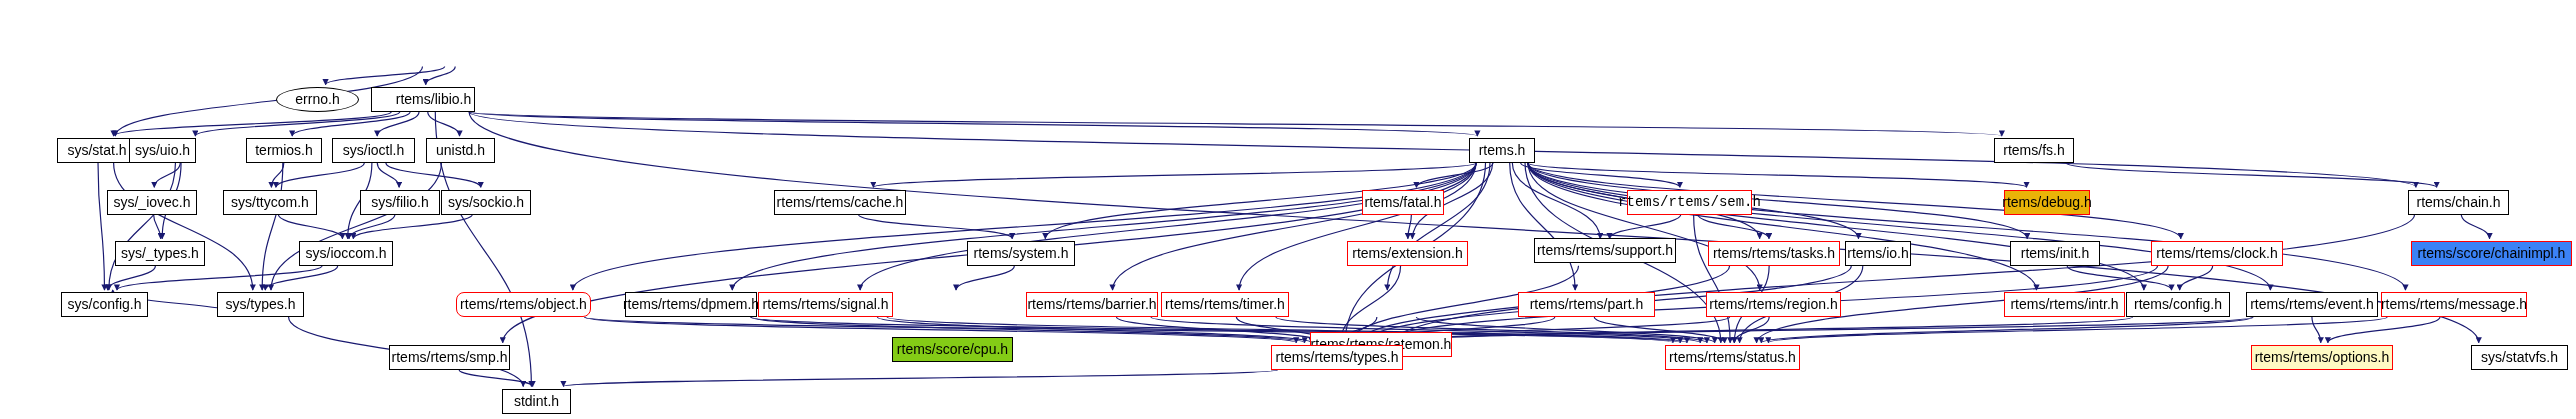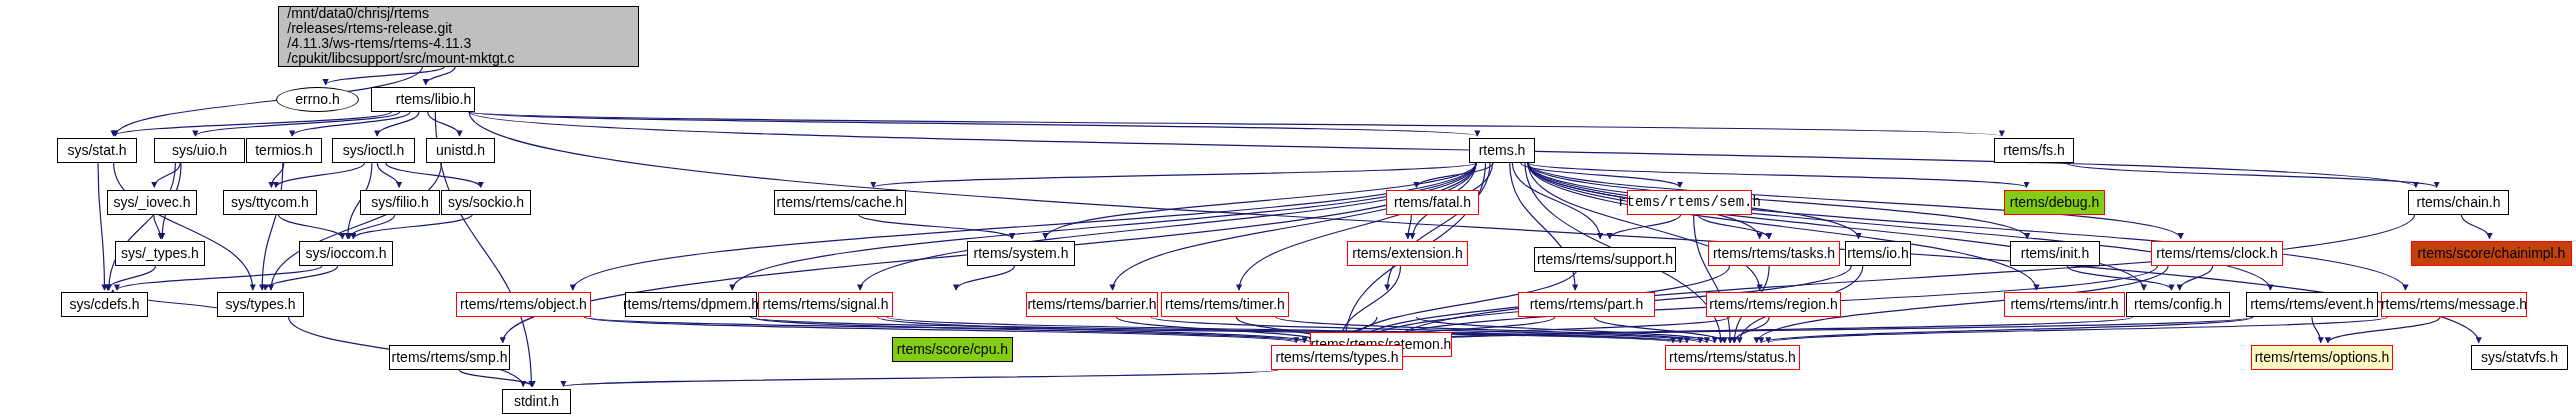--- a/index.html
+++ b/index.html
@@ -152,55 +152,51 @@
         <path d="M 3245 457 C 3245 475.5, 1996.2 475.5, 1996.2 494" class="edge" stroke="#191970" marker-end="url(#arrowhead)"></path>
         <path d="M 3246.6 457 C 3246.6 475.5, 2537.7 475.5, 2537.7 494" class="edge" stroke="#191970" marker-end="url(#arrowhead)"></path>
         <path d="M 3331.5 457 C 3331.5 475.5, 3344.25 475.5, 3344.25 494" class="edge" stroke="#191970" marker-end="url(#arrowhead)"></path>
         <path d="M 3440 457 C 3440 475.5, 2547.95 475.5, 2547.95 494" class="edge" stroke="#191970" marker-end="url(#arrowhead)"></path>
         <path d="M 3516 457 C 3516 475.5, 3354.5 475.5, 3354.5 494" class="edge" stroke="#191970" marker-end="url(#arrowhead)"></path>
         <path d="M 660.5 533 C 660.5 545, 766.75 545, 766.75 557" class="edge" stroke="#191970" marker-end="url(#arrowhead)"></path>
         <path d="M 1841 533 C 1841 545, 811 545, 811 557" class="edge" stroke="#191970" marker-end="url(#arrowhead)"></path>
       </g>
   </svg>
 
-<div class="node root" style="left: 278px; top: 5.6px; width: 361px; height: 61px; border-color: rgb(0, 0, 0); background: rgb(191, 191, 191);">/mnt/data0/chrisj/rtems
-/releases/rtems-release.git
-/4.11.3/ws-rtems/rtems-4.11.3
-/cpukit/libcsupport/src/mount-mktgt.c</div>
     <div class="node ellipse" style="left: 276px; top: 87px; width: 83px; height: 25px; border-color: rgb(0, 0, 0); background: rgb(255, 255, 255);">errno.h</div>
     <div class="node" style="left: 371px; top: 87px; width: 104px; height: 25px; border-color: rgb(0, 0, 0); background: rgb(255, 255, 255); padding-left: 21px;">rtems/libio.h</div>
     <div class="node" style="left: 57px; top: 138px; width: 80px; height: 25px; border-color: rgb(0, 0, 0); background: rgb(255, 255, 255);">sys/stat.h</div>
-    <div class="node" style="left: 154px; top: 138px; width: 91px; height: 25px; border-color: rgb(0, 0, 0); background: rgb(255, 255, 255);">sys/uio.h</div>
+    <div class="node" style="left: 129px; top: 138px; width: 67px; height: 25px; border-color: rgb(0, 0, 0); background: rgb(255, 255, 255);">sys/uio.h</div>
     <div class="node" style="left: 246px; top: 138px; width: 76px; height: 25px; border-color: rgb(0, 0, 0); background: rgb(255, 255, 255);">termios.h</div>
     <div class="node" style="left: 332px; top: 138px; width: 83px; height: 25px; border-color: rgb(0, 0, 0); background: rgb(255, 255, 255);">sys/ioctl.h</div>
     <div class="node" style="left: 426px; top: 138px; width: 69px; height: 25px; border-color: rgb(0, 0, 0); background: rgb(255, 255, 255);">unistd.h</div>
     <div class="node" style="left: 1469px; top: 138px; width: 66px; height: 25px; border-color: rgb(0, 0, 0); background: rgb(255, 255, 255);">rtems.h</div>
     <div class="node" style="left: 1994px; top: 138px; width: 80px; height: 25px; border-color: rgb(0, 0, 0); background: rgb(255, 255, 255);">rtems/fs.h</div>
     <div class="node" style="left: 107px; top: 190px; width: 90px; height: 25px; border-color: rgb(0, 0, 0); background: rgb(255, 255, 255);">sys/_iovec.h</div>
     <div class="node" style="left: 223px; top: 190px; width: 94px; height: 25px; border-color: rgb(0, 0, 0); background: rgb(255, 255, 255);">sys/ttycom.h</div>
     <div class="node" style="left: 360px; top: 190px; width: 80px; height: 25px; border-color: rgb(0, 0, 0); background: rgb(255, 255, 255);">sys/filio.h</div>
     <div class="node" style="left: 441px; top: 190px; width: 90px; height: 25px; border-color: rgb(0, 0, 0); background: rgb(255, 255, 255);">sys/sockio.h</div>
     <div class="node" style="left: 774px; top: 190px; width: 132px; height: 25px; border-color: rgb(0, 0, 0); background: rgb(255, 255, 255);">rtems/rtems/cache.h</div>
-    <div class="node" style="left: 1362px; top: 190px; width: 93px; height: 25px; border-color: rgb(255, 0, 0); background: rgb(255, 255, 255); margin-left: 24px;">rtems/fatal.h</div>
+    <div class="node" style="left: 1362px; top: 190px; width: 82px; height: 25px; border-color: rgb(255, 0, 0); background: rgb(255, 255, 255);">rtems/fatal.h</div>
     <div class="node" style="left: 1627px; top: 190px; width: 125px; height: 25px; border-color: rgb(255, 0, 0); background: rgb(255, 255, 255); font-family: Liberation Mono, monospace;">rtems/rtems/sem.h</div>
-    <div class="node" style="left: 2004px; top: 190px; width: 101px; height: 25px; border-color: rgb(255, 0, 0); background: #84cc16;">rtems/debug.h</div>
+    <div class="node" style="left: 2004px; top: 190px; width: 86px; height: 25px; border-color: rgb(255, 0, 0); background: #eab308;">rtems/debug.h</div>
     <div class="node" style="left: 2408px; top: 190px; width: 101px; height: 25px; border-color: rgb(0, 0, 0); background: rgb(255, 255, 255);">rtems/chain.h</div>
     <div class="node" style="left: 115px; top: 241px; width: 90px; height: 25px; border-color: rgb(0, 0, 0); background: rgb(255, 255, 255);">sys/_types.h</div>
     <div class="node" style="left: 299px; top: 241px; width: 94px; height: 25px; border-color: rgb(0, 0, 0); background: rgb(255, 255, 255);">sys/ioccom.h</div>
     <div class="node" style="left: 967px; top: 241px; width: 108px; height: 25px; border-color: rgb(0, 0, 0); background: rgb(255, 255, 255);">rtems/system.h</div>
     <div class="node" style="left: 1347px; top: 241px; width: 121px; height: 25px; border-color: rgb(255, 0, 0); background: rgb(255, 255, 255);">rtems/extension.h</div>
-    <div class="node" style="left: 1534px; top: 247px; width: 142px; height: 25px; border-color: rgb(0, 0, 0); background: rgb(255, 255, 255);">rtems/rtems/support.h</div>
+    <div class="node" style="left: 1534px; top: 238px; width: 142px; height: 25px; border-color: rgb(0, 0, 0); background: rgb(255, 255, 255);">rtems/rtems/support.h</div>
     <div class="node" style="left: 1708px; top: 241px; width: 132px; height: 25px; border-color: rgb(255, 0, 0); background: rgb(255, 255, 255);">rtems/rtems/tasks.h</div>
     <div class="node" style="left: 1845px; top: 241px; width: 66px; height: 25px; border-color: rgb(0, 0, 0); background: rgb(255, 255, 255);">rtems/io.h</div>
     <div class="node" style="left: 2010px; top: 241px; width: 90px; height: 25px; border-color: rgb(0, 0, 0); background: rgb(255, 255, 255);">rtems/init.h</div>
     <div class="node" style="left: 2151px; top: 241px; width: 132px; height: 25px; border-color: rgb(255, 0, 0); background: rgb(255, 255, 255);">rtems/rtems/clock.h</div>
-    <div class="node" style="left: 2411px; top: 241px; width: 161px; height: 25px; border-color: rgb(255, 0, 0); background: #c2410c;">rtems/score/chainimpl.h</div>
-    <div class="node" style="left: 61px; top: 292px; width: 87px; height: 25px; border-color: rgb(0, 0, 0); background: rgb(255, 255, 255);">sys/cdefs.h</div>
+    <div class="node" style="left: 2411px; top: 241px; width: 161px; height: 25px; border-color: rgb(255, 0, 0); background: #3b82f6;">rtems/score/chainimpl.h</div>
+    <div class="node" style="left: 61px; top: 292px; width: 87px; height: 25px; border-color: rgb(0, 0, 0); background: rgb(255, 255, 255);">sys/config.h</div>
     <div class="node" style="left: 217px; top: 292px; width: 87px; height: 25px; border-color: rgb(0, 0, 0); background: rgb(255, 255, 255);">sys/types.h</div>
-    <div class="node" style="left: 456px; top: 292px; width: 135px; height: 25px; border-color: rgb(255, 0, 0); background: rgb(255, 255, 255);">rtems/rtems/object.h</div>
+    <div class="node" style="left: 456px; top: 292px; width: 135px; height: 25px; border-color: rgb(255, 0, 0); background: rgb(255, 255, 255); border-radius: 8px;">rtems/rtems/object.h</div>
     <div class="node" style="left: 625px; top: 292px; width: 132px; height: 25px; border-color: rgb(0, 0, 0); background: rgb(255, 255, 255);">rtems/rtems/dpmem.h</div>
     <div class="node" style="left: 758px; top: 292px; width: 135px; height: 25px; border-color: rgb(255, 0, 0); background: rgb(255, 255, 255);">rtems/rtems/signal.h</div>
     <div class="node" style="left: 892px; top: 292px; width: 121px; height: 25px; border-color: rgb(0, 0, 0); background: #84cc16; margin-top: 45px;">rtems/score/cpu.h</div>
     <div class="node" style="left: 1026px; top: 292px; width: 132px; height: 25px; border-color: rgb(255, 0, 0); background: rgb(255, 255, 255);">rtems/rtems/barrier.h</div>
     <div class="node" style="left: 1161px; top: 292px; width: 128px; height: 25px; border-color: rgb(255, 0, 0); background: rgb(255, 255, 255);">rtems/rtems/timer.h</div>
     <div class="node" style="left: 1310px; top: 292px; width: 142px; height: 25px; border-color: rgb(255, 0, 0); background: rgb(255, 255, 255); margin-top: 40px;">rtems/rtems/ratemon.h</div>
     <div class="node" style="left: 1518px; top: 292px; width: 137px; height: 25px; border-color: rgb(255, 0, 0); background: rgb(255, 255, 255);">rtems/rtems/part.h</div>
     <div class="node" style="left: 1706px; top: 292px; width: 135px; height: 25px; border-color: rgb(255, 0, 0); background: rgb(255, 255, 255);">rtems/rtems/region.h</div>
     <div class="node" style="left: 2004px; top: 292px; width: 121px; height: 25px; border-color: rgb(255, 0, 0); background: rgb(255, 255, 255);">rtems/rtems/intr.h</div>
     <div class="node" style="left: 2126px; top: 292px; width: 104px; height: 25px; border-color: rgb(0, 0, 0); background: rgb(255, 255, 255);">rtems/config.h</div>

